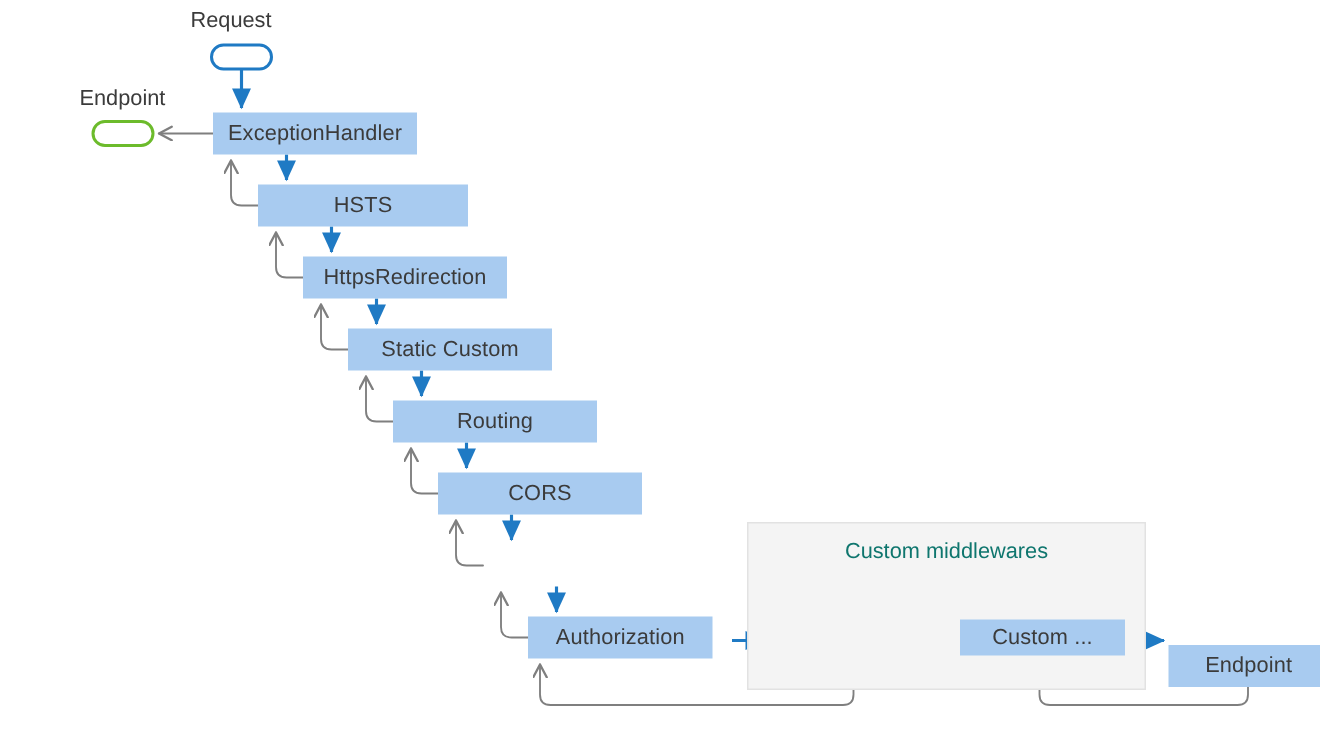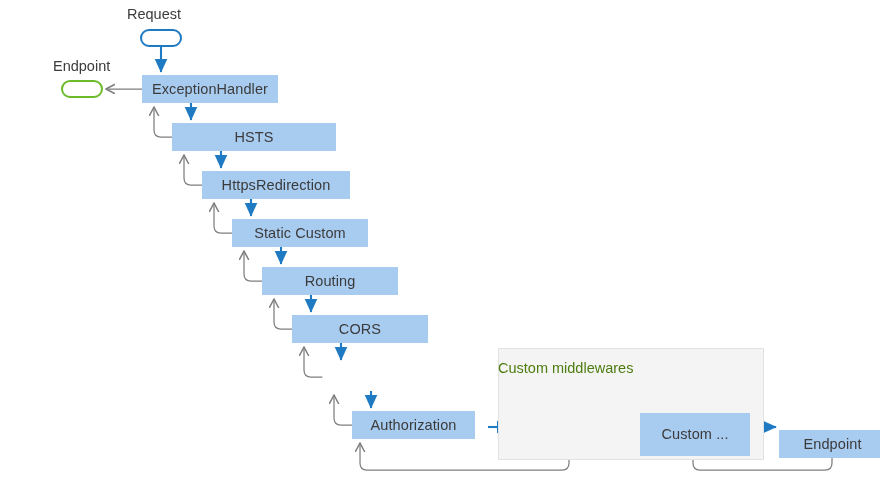--- a/index.html
+++ b/index.html
@@ -44,22 +44,23 @@
   }
   .group-box {
     position: absolute;
     box-sizing: border-box;
     background: #f4f4f4;
     border: 1px solid #e2e2e2;
   }
   .group-title {
     position: absolute;
     font-size: 14.5px;
-    color: #4d7c0f;
+    color: #0f766e;
     white-space: nowrap;
+    text-align: center;
   }
   .terminal {
     position: absolute;
     box-sizing: border-box;
     background: #ffffff;
     border: 2.2px solid #1f7ac4;
     border-radius: 999px;
   }
   .terminal.response {
     border-color: #6cbb2b;
@@ -130,23 +131,23 @@
   <div class="term-label" style="left:99px; top:6px;">Request</div>
   <div class="terminal" style="left:112px; top:29px; width:42px; height:18px;"></div>
 
   <div class="term-label" style="left:25px; top:58px;">Endpoint</div>
   <div class="terminal response" style="left:33px; top:80px; width:42px; height:18px;"></div>
 
   <div class="group-box" style="left:470px; top:348px; width:266px; height:112px;"></div>
   <div class="group-title" style="left:470px; top:360px; width:266px;">Custom middlewares</div>
 
   <div class="node" style="left:114px; top:75px; width:136px; height:28px;">ExceptionHandler</div>
-  <div class="node" style="left:144px; top:123px; width:164px; height:28px;">HSTS</div>
-  <div class="node" style="left:174px; top:171px; width:148px; height:28px;">HttpsRedirection</div>
+  <div class="node" style="left:144px; top:123px; width:140px; height:28px;">HSTS</div>
+  <div class="node" style="left:174px; top:171px; width:136px; height:28px;">HttpsRedirection</div>
   <div class="node" style="left:204px; top:219px; width:136px; height:28px;">Static Custom</div>
   <div class="node" style="left:264px; top:315px; width:136px; height:28px;">CORS</div>
   <div class="node" style="left:234px; top:267px; width:136px; height:28px;">Routing</div>
   <div class="node" style="left:324px; top:411px; width:123px; height:28px;">Authorization</div>
 
-  <div class="node" style="left:612px; top:413px; width:110px; height:43px;">Custom ...</div>
+  <div class="node" style="left:612px; top:413px; width:110px; height:24px;">Custom ...</div>
   <div class="node" style="left:751px; top:430px; width:107px; height:28px;">Endpoint</div>
 
 </div>
 
 </body></html>

